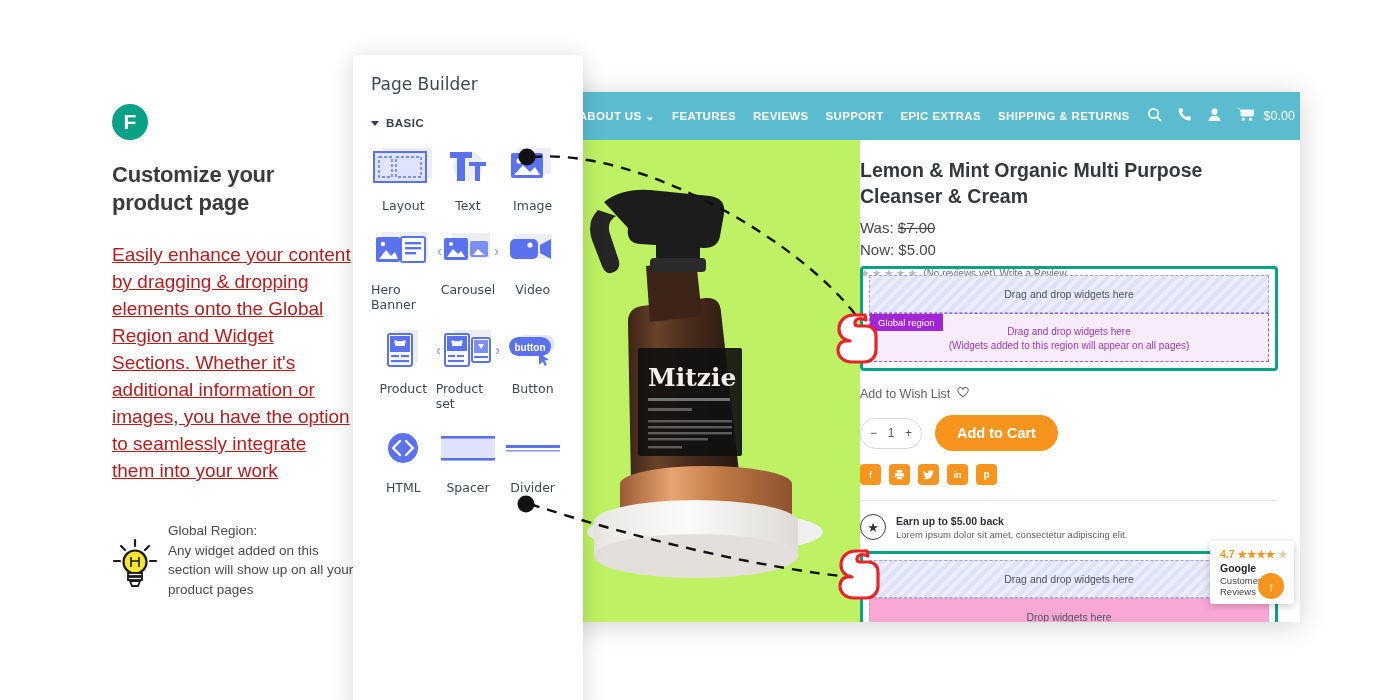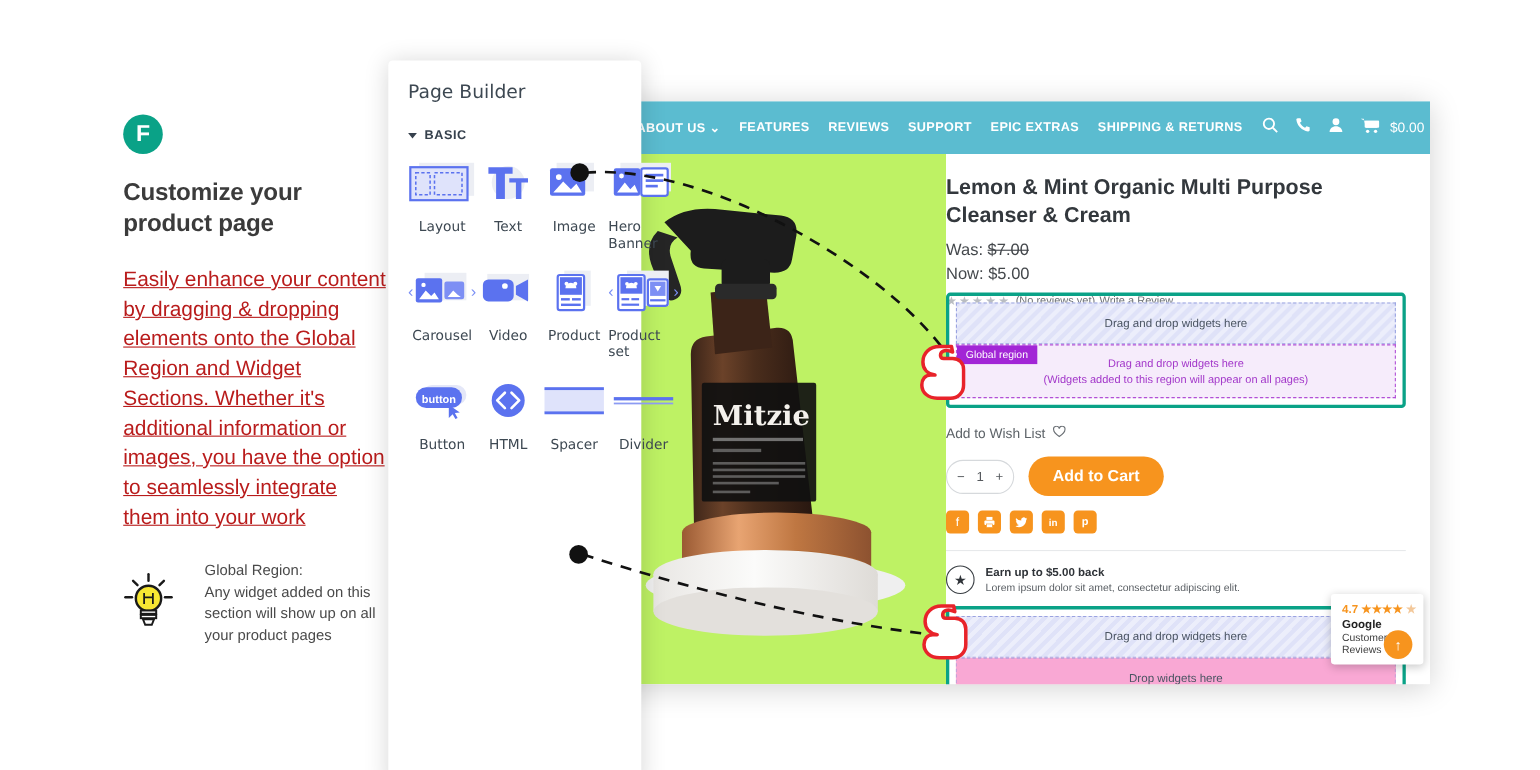--- a/index.html
+++ b/index.html
@@ -22,41 +22,41 @@
   }
   .headline {
     margin-top: 21px;
     font-size: 22px; font-weight: bold; line-height: 1.25;
     color: #3b3b3b; letter-spacing: -0.2px;
   }
   .body-copy {
     margin-top: 26px;
     font-size: 19px; line-height: 1.42; color: #b91c1c; text-decoration: underline;
   }
-  .hint-row { position: absolute; left: 0px; top: 405px; width: 250px; display: flex; gap: 28px; }
+  .hint-row { position: absolute; left: 0px; top: 417px; width: 250px; display: flex; gap: 10px; align-items: center; }
   .bulb { width: 46px; flex: 0 0 46px; padding-top: 10px; }
   .hint-text { font-size: 13.5px; line-height: 1.45; color: #4a4a4a; }
 
   
   .pb-panel {
     position: absolute; left: 353px; top: 55px;
     width: 230px; height: 662px;
     background: #fff;
     border-radius: 4px;
     box-shadow: 0 2px 22px rgba(0,0,0,0.16);
     z-index: 40;
     padding: 0 18px;
   }
   .pb-title { font-size: 17px; color: #3d4852; margin-top: 19px; font-family: "DejaVu Sans", sans-serif; }
   .pb-section {
     margin-top: 23px; font-size: 11.5px; font-weight: bold;
     color: #36414d; letter-spacing: 0.5px; display: flex; align-items: center; gap: 7px;
   }
   .caret { width: 0; height: 0; border-left: 4.5px solid transparent; border-right: 4.5px solid transparent; border-top: 5px solid #36414d; }
-  .pb-grid { margin-top: 14px; display: grid; grid-template-columns: 1fr 1fr 1fr 1fr; row-gap: 14px; }
+  .pb-grid { margin-top: 14px; display: grid; grid-template-columns: 1fr 1fr 1fr; row-gap: 14px; }
   .pb-item { display: flex; flex-direction: column; align-items: center; cursor: pointer; }
   .pb-ico { height: 46px; display: flex; align-items: center; justify-content: center; position: relative; }
   .pb-lbl { margin-top: 9px; font-size: 12.5px; color: #3d4852; font-family: "DejaVu Sans", sans-serif; }
   .arrowchev { color: #7a8ff5; font-size: 15px; line-height: 1; }
 
   
   .store {
     position: absolute; left: 500px; top: 92px;
     width: 800px; height: 530px; background: #fff;
     box-shadow: 0 3px 26px rgba(0,0,0,0.18);

